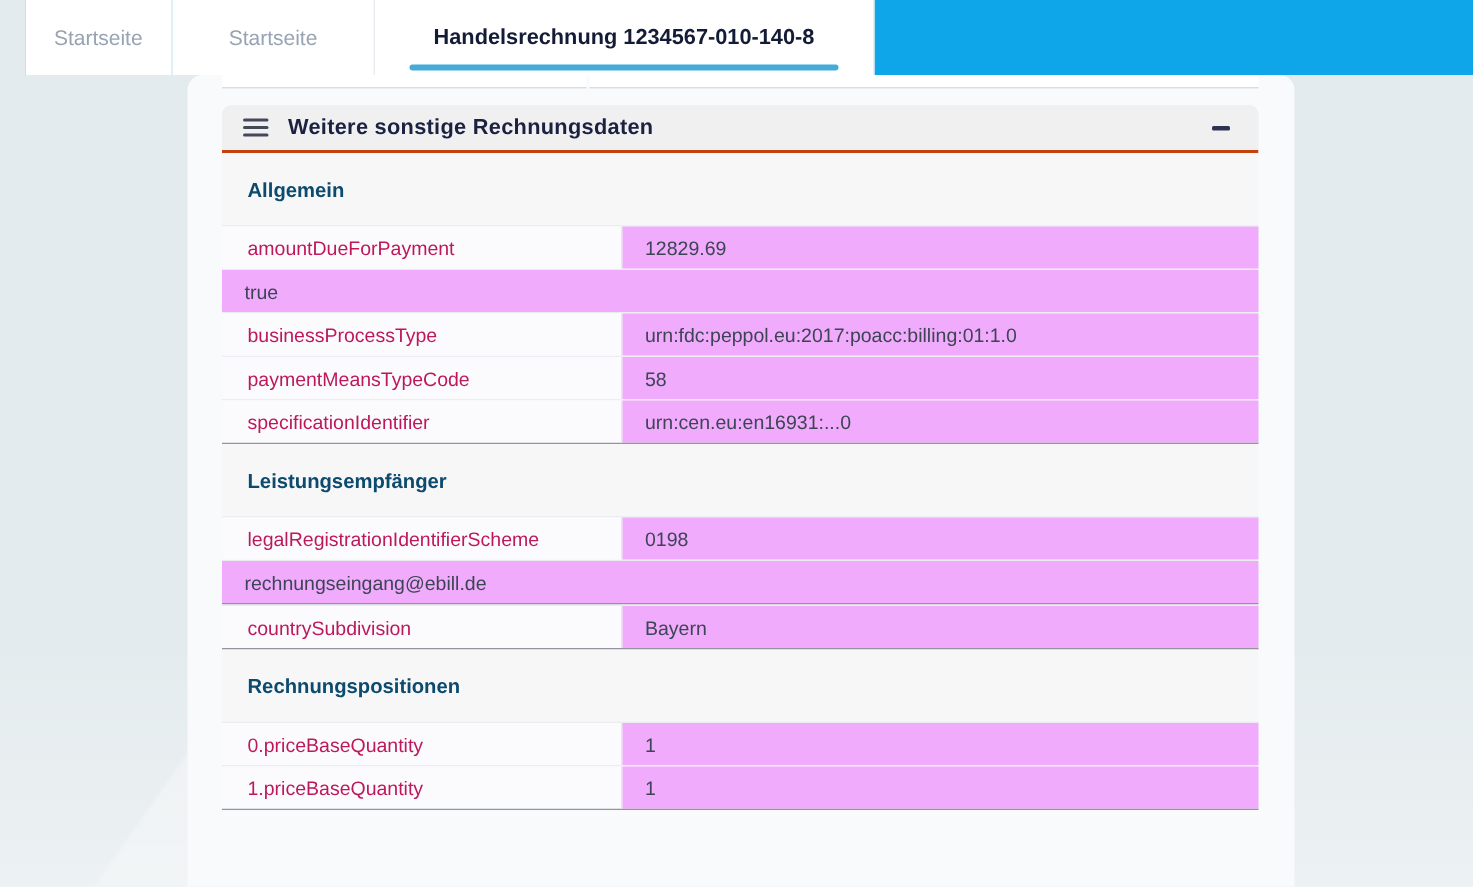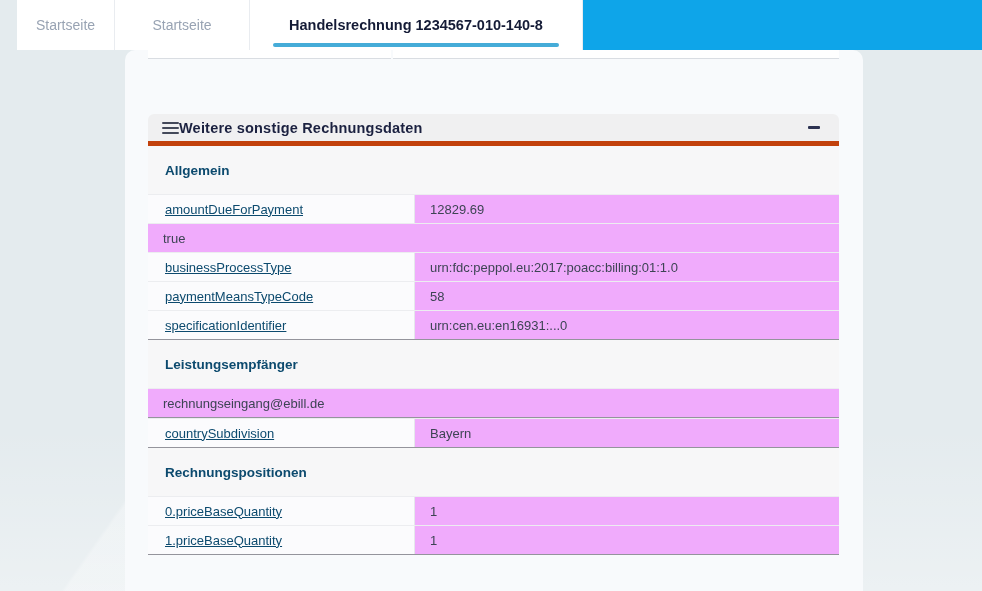--- a/index.html
+++ b/index.html
@@ -44,43 +44,43 @@
   }
   .remnant{ position:absolute; left:23px; top:0; width:691px; height:9px; display:flex; }
   .remnant .cell{ background:#ffffff; border-bottom:1px solid #d9dde2; height:9px; }
   .remnant .cell.a{ width:243px; margin-right:2px; }
   .remnant .cell.b{ flex:1; }
 
   
   .card{ position:absolute; left:23px; top:20px; width:691px; }
   .card-header{
     height:32px; background:#f0f0f1; border-radius:6px 6px 0 0;
-    border-bottom:5px solid #c2410c;
-    display:flex; align-items:center; padding:0 14px 0 14px; margin-top:44px;
+    border-bottom:2px solid #c2410c;
+    display:flex; align-items:center; padding:0 14px 0 14px; gap:13px;
   }
   .hamburger{ display:flex; flex-direction:column; gap:3px; width:17px; cursor:pointer; }
   .hamburger span{ display:block; height:2px; background:#44495a; border-radius:1px; }
   .card-title{ font-size:14.5px; font-weight:bold; color:#1b2140; letter-spacing:0.2px; }
   .collapse-btn{
     margin-left:auto; width:22px; height:22px; display:flex; align-items:center; justify-content:center;
     cursor:pointer; background:transparent; border:none;
   }
   .minus{ width:12px; height:3px; background:#2d3352; border-radius:1px; }
 
   
   .band{
     height:48px; background:#f7f7f8; display:flex; align-items:center;
     padding-left:17px; font-size:13.5px; font-weight:bold; color:#0c4a6e;
   }
   .rows-table{ border-bottom:1px solid #94949c; }
   .row{ display:flex; height:29px; border-top:1px solid #ecedf0; }
   .cell-label{
     width:267px; background:#fbfbfd; border-right:1px solid #e5e8ec;
     display:flex; align-items:center; padding:0 10px 0 17px;
-    font-size:13px; color:#0c4a6e; white-space:nowrap; overflow:hidden;text-decoration:underline;
+    font-size:13px; color:#be185d; white-space:nowrap; overflow:hidden;
   }
   .cell-value{
     flex:1; background:#f0abfc; display:flex; align-items:center; padding-left:15px;
     font-size:13px; color:#3d4454; white-space:nowrap; overflow:hidden;
   }
 </style>
 </head>
 <body>
 
 <div class="tabbar">
@@ -141,20 +141,24 @@
   <div class="row">
     <div class="cell-label">specificationIdentifier</div>
     <div class="cell-value">urn:cen.eu:en16931:...0</div>
   </div>
 </div>
   </div>
 
   <div>
     <div class="band">Leistungsempfänger</div>
     <div class="rows-table">
+  <div class="row">
+    <div class="cell-label">legalRegistrationIdentifierScheme</div>
+    <div class="cell-value">0198</div>
+  </div>
 
   <div class="row">
     <div class="cell-value">rechnungseingang@ebill.de</div>
   </div>
 </div>
   </div>
 
   <div>
     <div class="rows-table">
   <div class="row">

